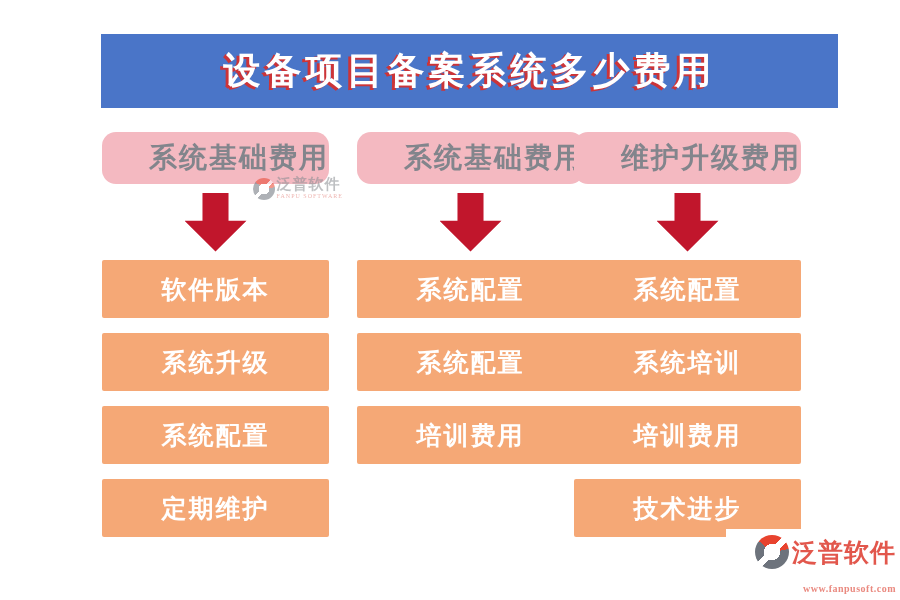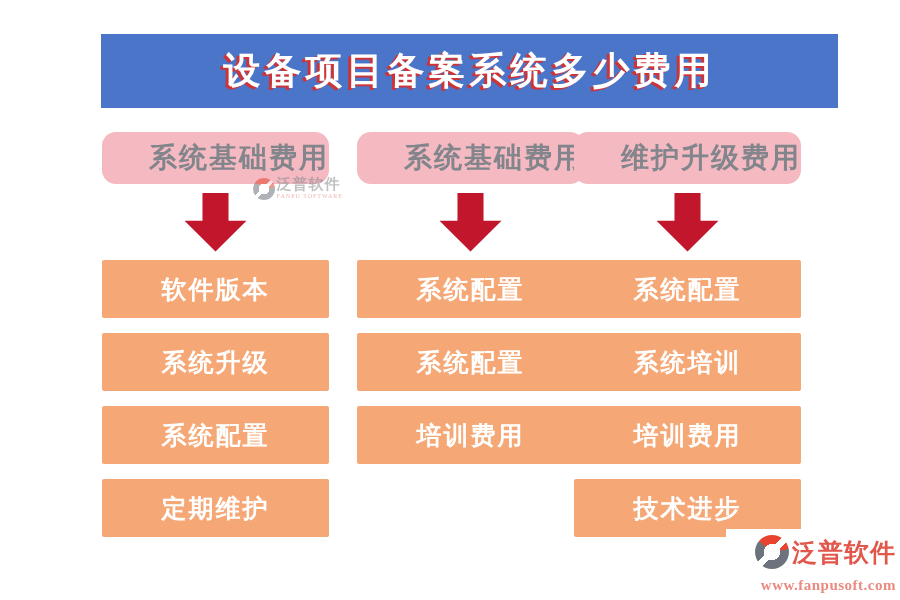--- a/index.html
+++ b/index.html
@@ -60,21 +60,21 @@
   .mini-wm .wm-brand{font-size:15px;color:#8a8d92;font-weight:bold;line-height:17px;letter-spacing:1px;}
   .mini-wm .wm-sub{font-size:6px;color:#e07a72;letter-spacing:1px;line-height:7px;}
   
   .big-wm{
     position:absolute;right:0;bottom:2px;width:164px;padding:6px 4px 4px 6px;
     background:#ffffff;display:flex;flex-direction:column;align-items:flex-end;
   }
   .big-wm .row1{display:flex;align-items:center;}
   .big-wm .fp-logo{width:34px;height:34px;margin-right:3px;}
   .big-wm .wm-brand{font-size:25px;color:#e2574c;font-weight:bold;letter-spacing:1px;white-space:nowrap;}
-  .big-wm .wm-url{font-size:15px;color:#ea8a80;font-weight:bold;letter-spacing:.5px;margin-top:8px;white-space:nowrap;}
+  .big-wm .wm-url{font-size:10px;color:#ea8a80;font-weight:bold;letter-spacing:.5px;margin-top:14px;white-space:nowrap;}
 </style>
 </head>
 <body>
 
 <div class="canvas">
 
   <div class="header">
     <span class="title">设备项目备案系统多少费用</span>
   </div>
 

